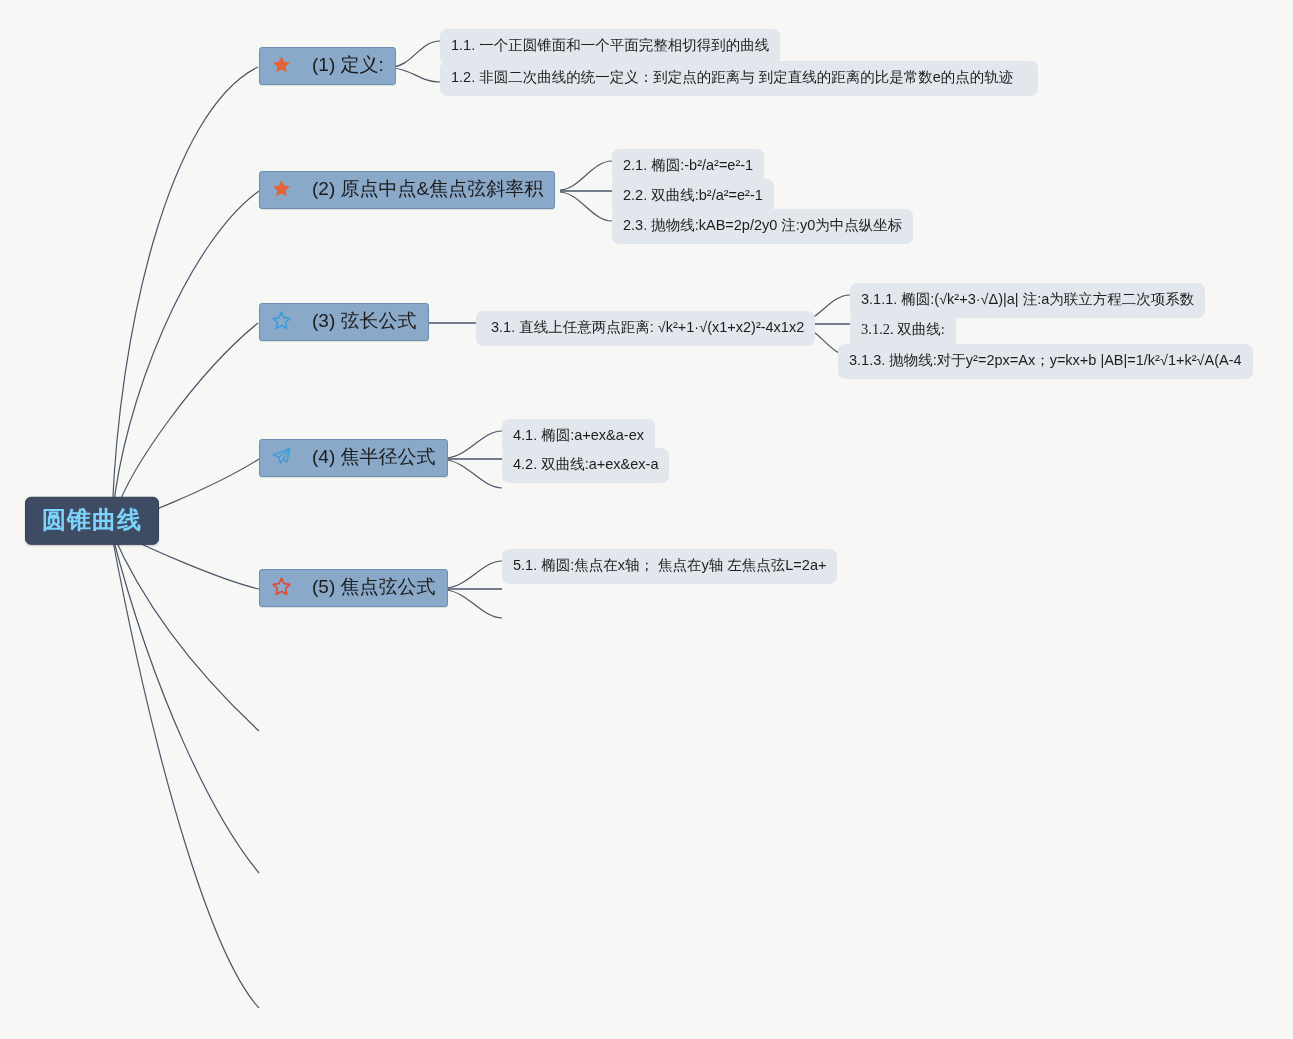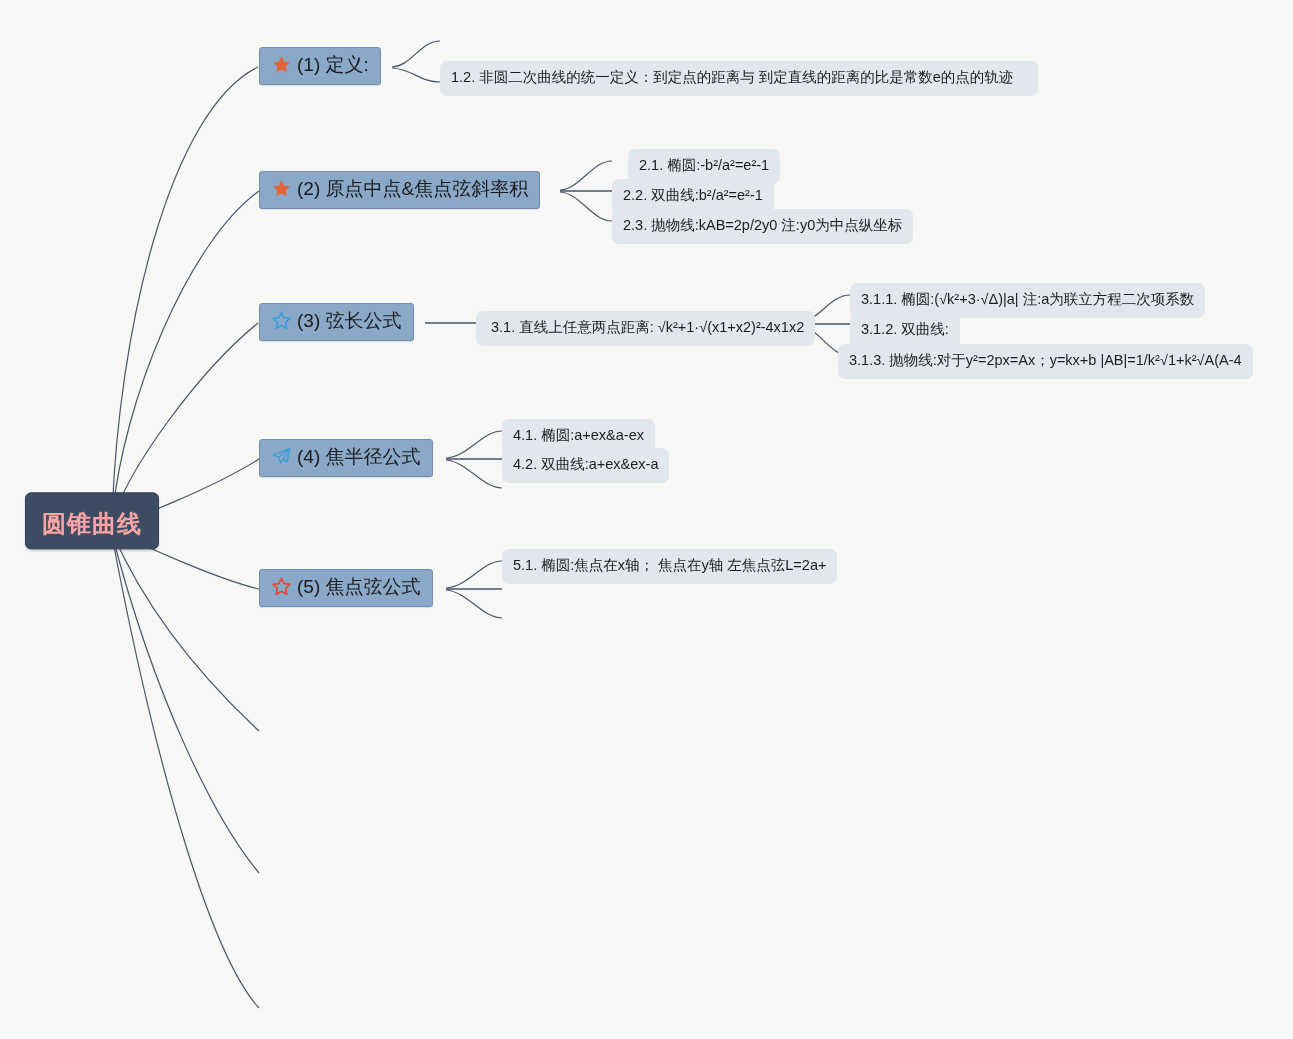--- a/index.html
+++ b/index.html
@@ -29,41 +29,41 @@
     pointer-events: none;
   }
   .node {
     position: absolute;
     box-sizing: border-box;
     white-space: nowrap;
   }
   
   .root-node {
     background: #3d4c63;
-    color: #fca5a5;
+    color: #7dd3fc;
     border-radius: 6px;
     border: 1px solid #32405a;
     font-size: 24px;
     font-weight: bold;
     letter-spacing: 1px;
-    padding: 18px 16px 11px 16px;
+    padding: 9px 16px 11px 16px;
     line-height: 1.1;
     box-shadow: 0 1px 2px rgba(0,0,0,0.18);
   }
   
   .branch-node {
     background: #8aa8c8;
     border: 1px solid #6f8fb0;
     border-radius: 3px;
     color: #1b1b1b;
     font-size: 19px;
     padding: 6px 11px 8px 11px;
     display: flex;
     align-items: center;
-    gap: 5px;
+    gap: 20px;
     line-height: 1.15;
     box-shadow: 0 1px 1px rgba(0,0,0,0.10);
   }
   .branch-node .blabel { display:inline-block; }
   .branch-icon {
     display: inline-block;
     width: 21px;
     height: 21px;
     flex: 0 0 21px;
     line-height: 0;
@@ -127,35 +127,38 @@
 
   <div class="node branch-node" style="left:259px; top:47px;">
     <span class="branch-icon">
       <svg viewBox="0 0 24 24" width="21" height="21" aria-hidden="true">
         <path d="M12 2.6l2.95 6.1 6.7.92-4.86 4.63 1.19 6.65L12 17.74 6.02 20.9l1.19-6.65L2.35 9.62l6.7-.92z" fill="#e2653a"></path>
       </svg>
     </span>
     <span class="blabel">(1) 定义:</span>
   </div>
 
+  <div class="node leaf-node nowrap" style="left:440px; top:29px;">
+    <span>1.1. 一个正圆锥面和一个平面完整相切得到的曲线</span>
+  </div>
 
   <div class="node leaf-node" style="left:440px; top:61px; width:598px;">
     <span>1.2. 非圆二次曲线的统一定义：到定点的距离与 到定直线的距离的比是常数e的点的轨迹</span>
   </div>
 
   <div class="node branch-node" style="left:259px; top:171px;">
     <span class="branch-icon">
       <svg viewBox="0 0 24 24" width="21" height="21" aria-hidden="true">
         <path d="M12 2.6l2.95 6.1 6.7.92-4.86 4.63 1.19 6.65L12 17.74 6.02 20.9l1.19-6.65L2.35 9.62l6.7-.92z" fill="#e2653a"></path>
       </svg>
     </span>
     <span class="blabel">(2) 原点中点&amp;焦点弦斜率积</span>
   </div>
 
-  <div class="node leaf-node nowrap" style="left:628px; top:149px;">
+  <div class="node leaf-node nowrap" style="left:612px; top:149px;">
     <span>2.1. 椭圆:-b²/a²=e²-1</span>
   </div>
   <div class="node leaf-node nowrap" style="left:612px; top:179px;">
     <span>2.2. 双曲线:b²/a²=e²-1</span>
   </div>
   <div class="node leaf-node nowrap" style="left:612px; top:209px;">
     <span>2.3. 抛物线:kAB=2p/2y0 注:y0为中点纵坐标</span>
   </div>
 
   <div class="node branch-node" style="left:259px; top:303px;">
@@ -167,21 +170,21 @@
     <span class="blabel">(3) 弦长公式</span>
   </div>
 
   <div class="node leaf-node nowrap" style="left:476px; top:311px;padding-left:15px;">
     <span>3.1. 直线上任意两点距离: √k²+1·√(x1+x2)²-4x1x2</span>
   </div>
 
   <div class="node leaf-node nowrap" style="left:850px; top:283px;">
     <span>3.1.1. 椭圆:(√k²+3·√Δ)|a| 注:a为联立方程二次项系数</span>
   </div>
-  <div class="node leaf-node nowrap" style="left:850px; top:313px;">
+  <div class="node leaf-node nowrap" style="left:850px; top:313px;font-family:Liberation Serif, serif;">
     <span>3.1.2. 双曲线:</span>
   </div>
   <div class="node leaf-node nowrap" style="left:838px; top:344px;">
     <span>3.1.3. 抛物线:对于y²=2px=Ax；y=kx+b |AB|=1/k²√1+k²√A(A-4</span>
   </div>
 
   <div class="node branch-node" style="left:259px; top:439px;align-items:center;">
     <span class="branch-icon">
       <svg viewBox="0 0 24 24" width="21" height="21" aria-hidden="true">
         <path d="M21.4 3.1L2.6 10.5l6.2 2.2 1.9 6.6 3.1-4.0 4.4 3.0z" fill="none" stroke="#3a9ddb" stroke-width="1.6" stroke-linejoin="round"></path>

